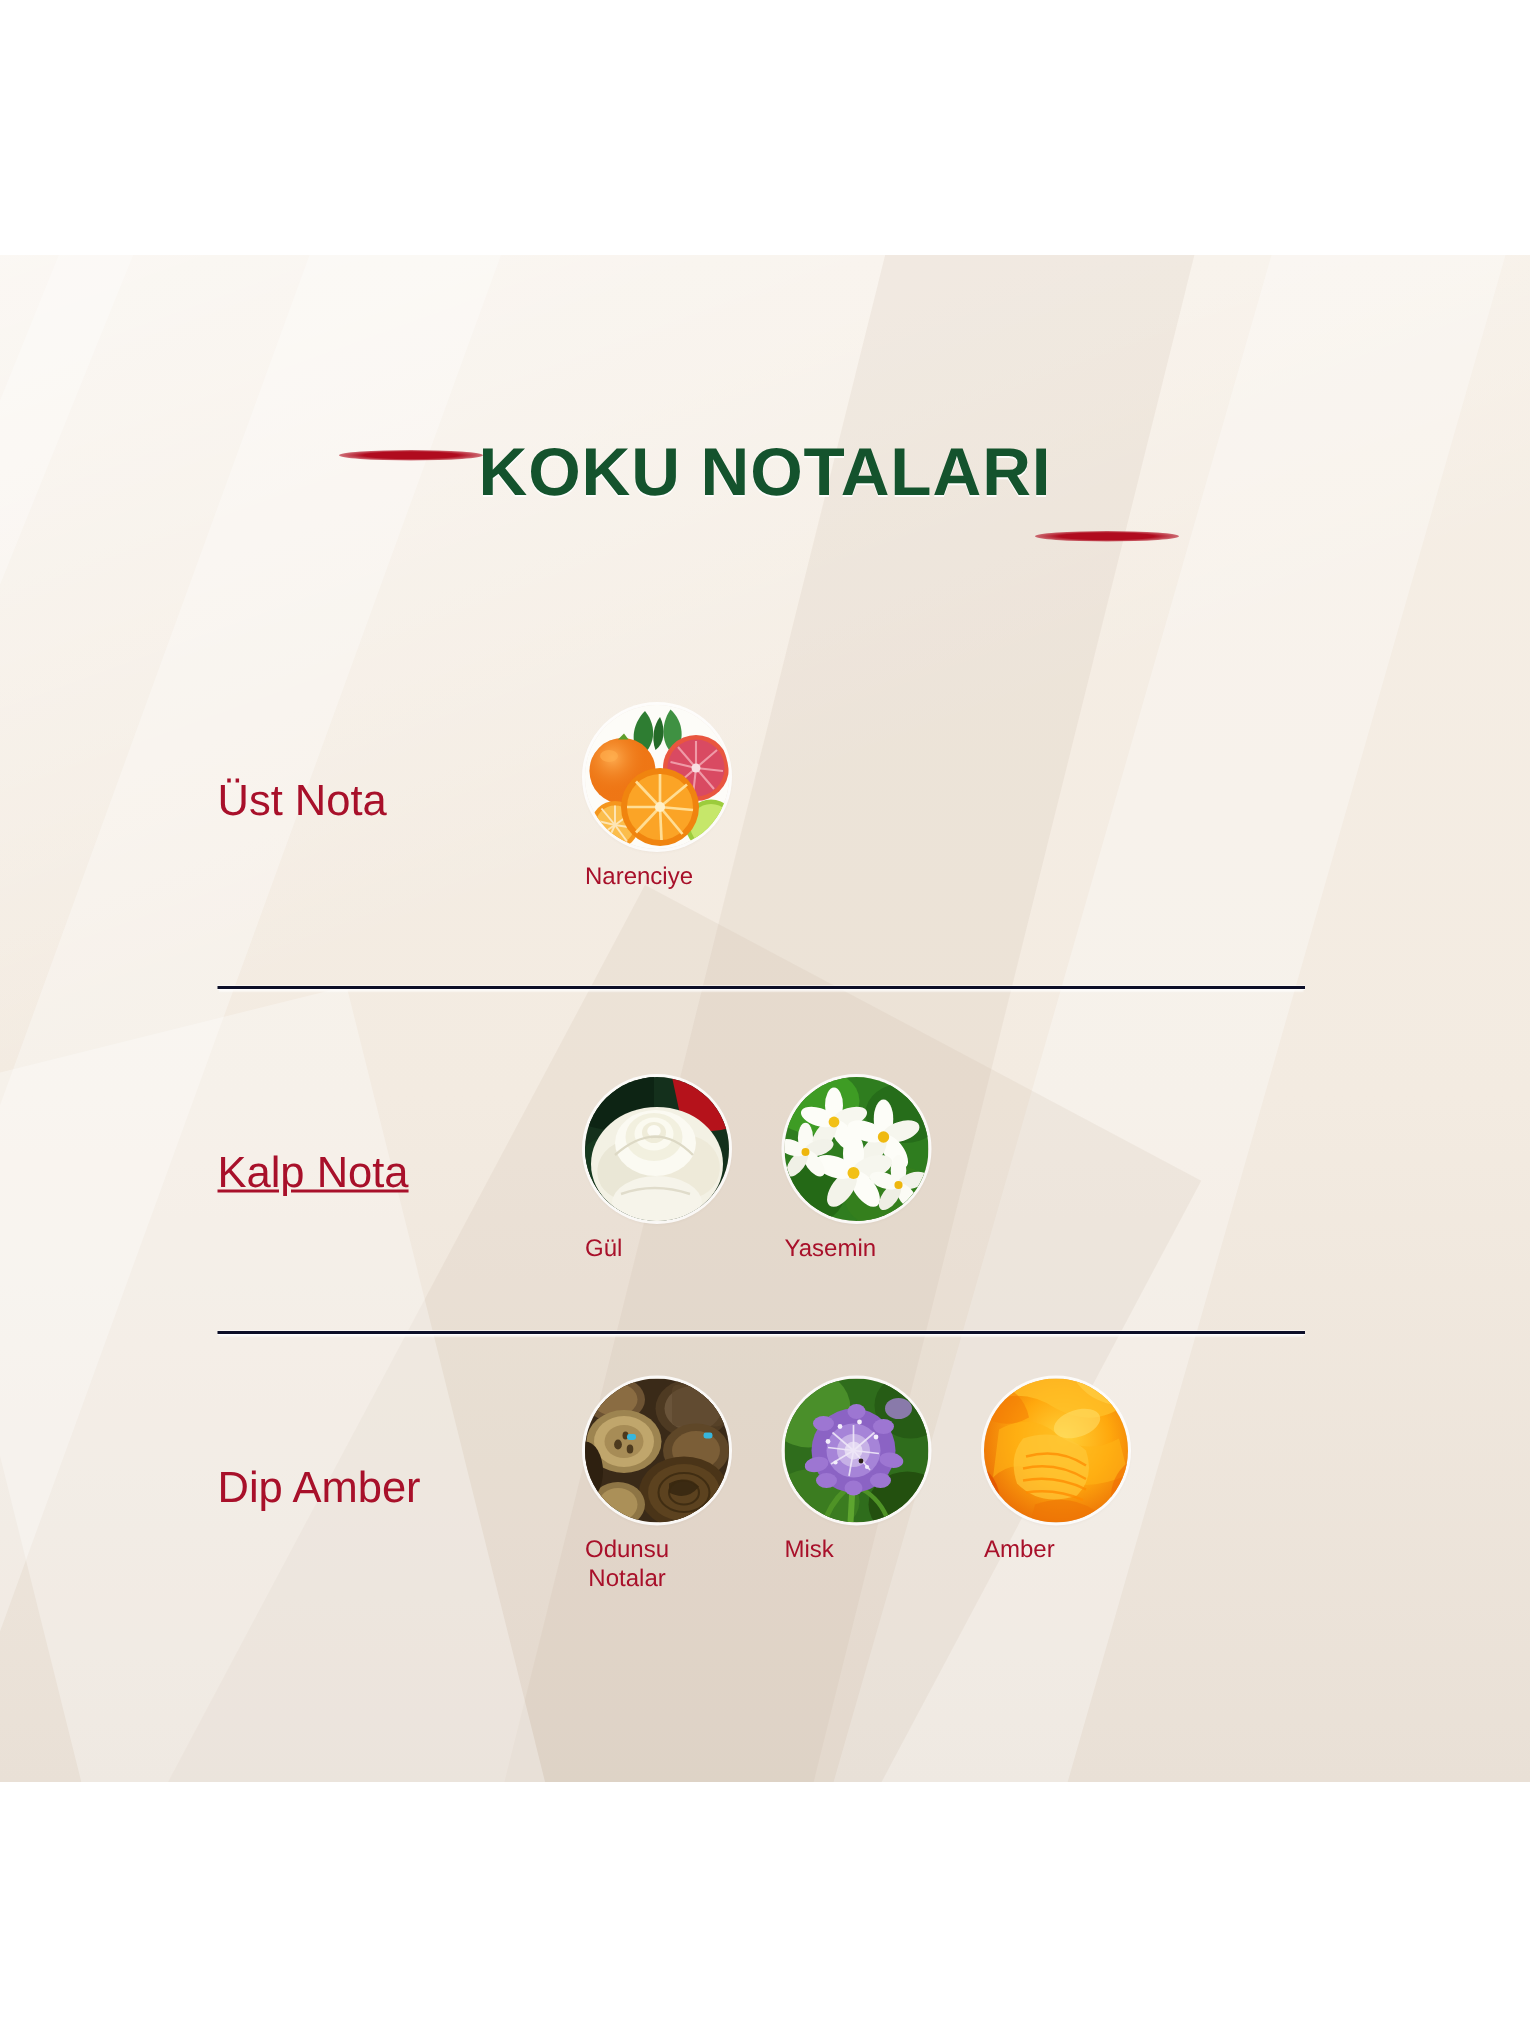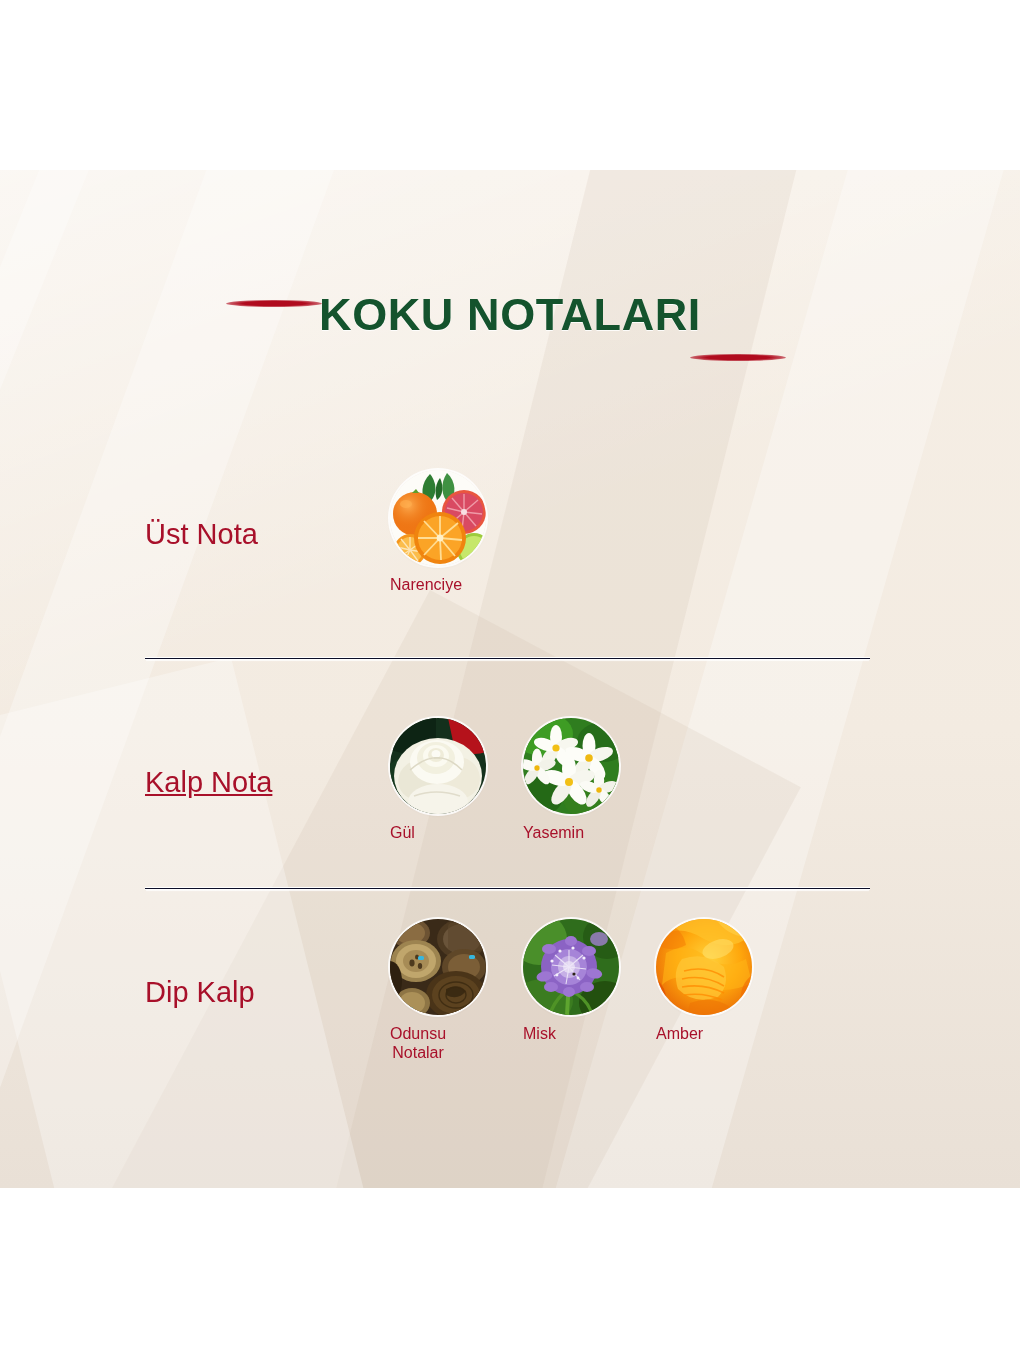--- a/index.html
+++ b/index.html
@@ -337,21 +337,21 @@
         </div>
         <div class="ing-label">Yasemin</div>
       </div>
 
     </div>
   </div>
 
   <div class="divider" id="divider-2"></div>
 
   <div class="note-row" id="row-base">
-    <div class="row-label">Dip Kalp</div>
+    <div class="row-label">Dip Amber</div>
     <div class="ingredients">
 
       <div class="ingredient">
         <div class="ing-circle">
           <svg viewBox="0 0 96 96" preserveAspectRatio="xMidYMid slice">
             <rect width="96" height="96" fill="#3a2a18"></rect>
 
             <ellipse cx="20" cy="14" rx="20" ry="15" fill="#6d5333"></ellipse>
             <ellipse cx="20" cy="14" rx="15" ry="11" fill="#8a6c42"></ellipse>
 

